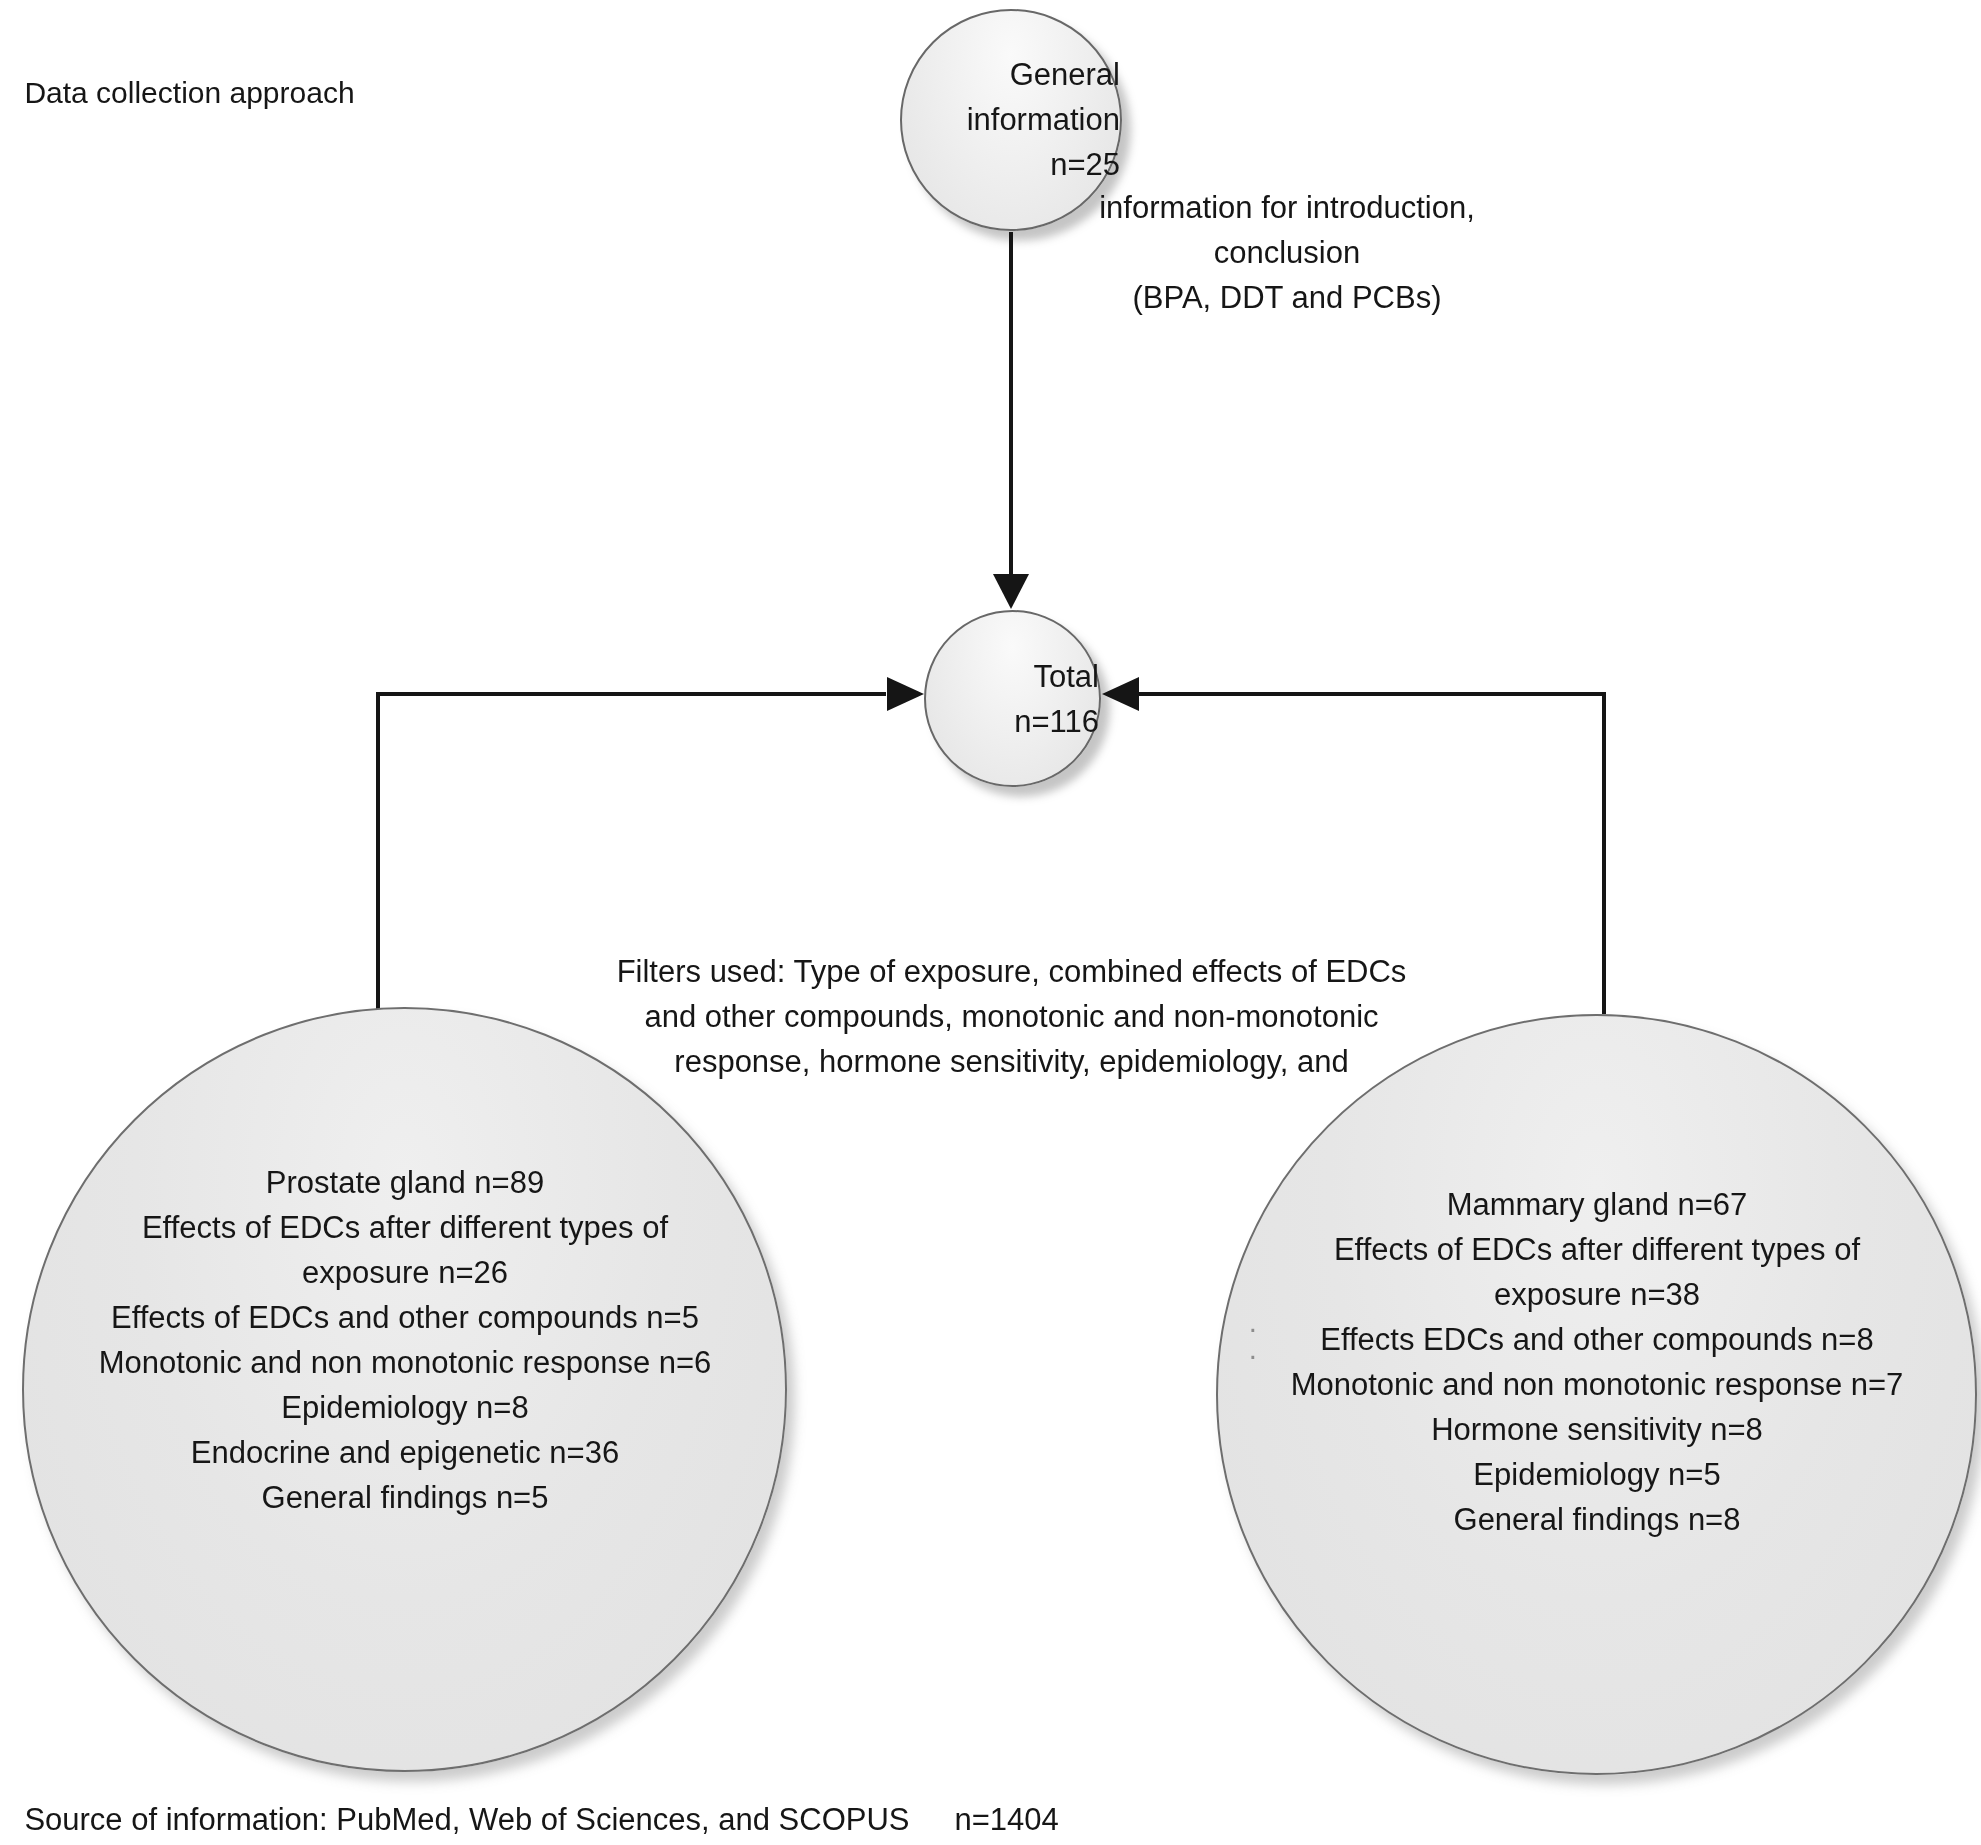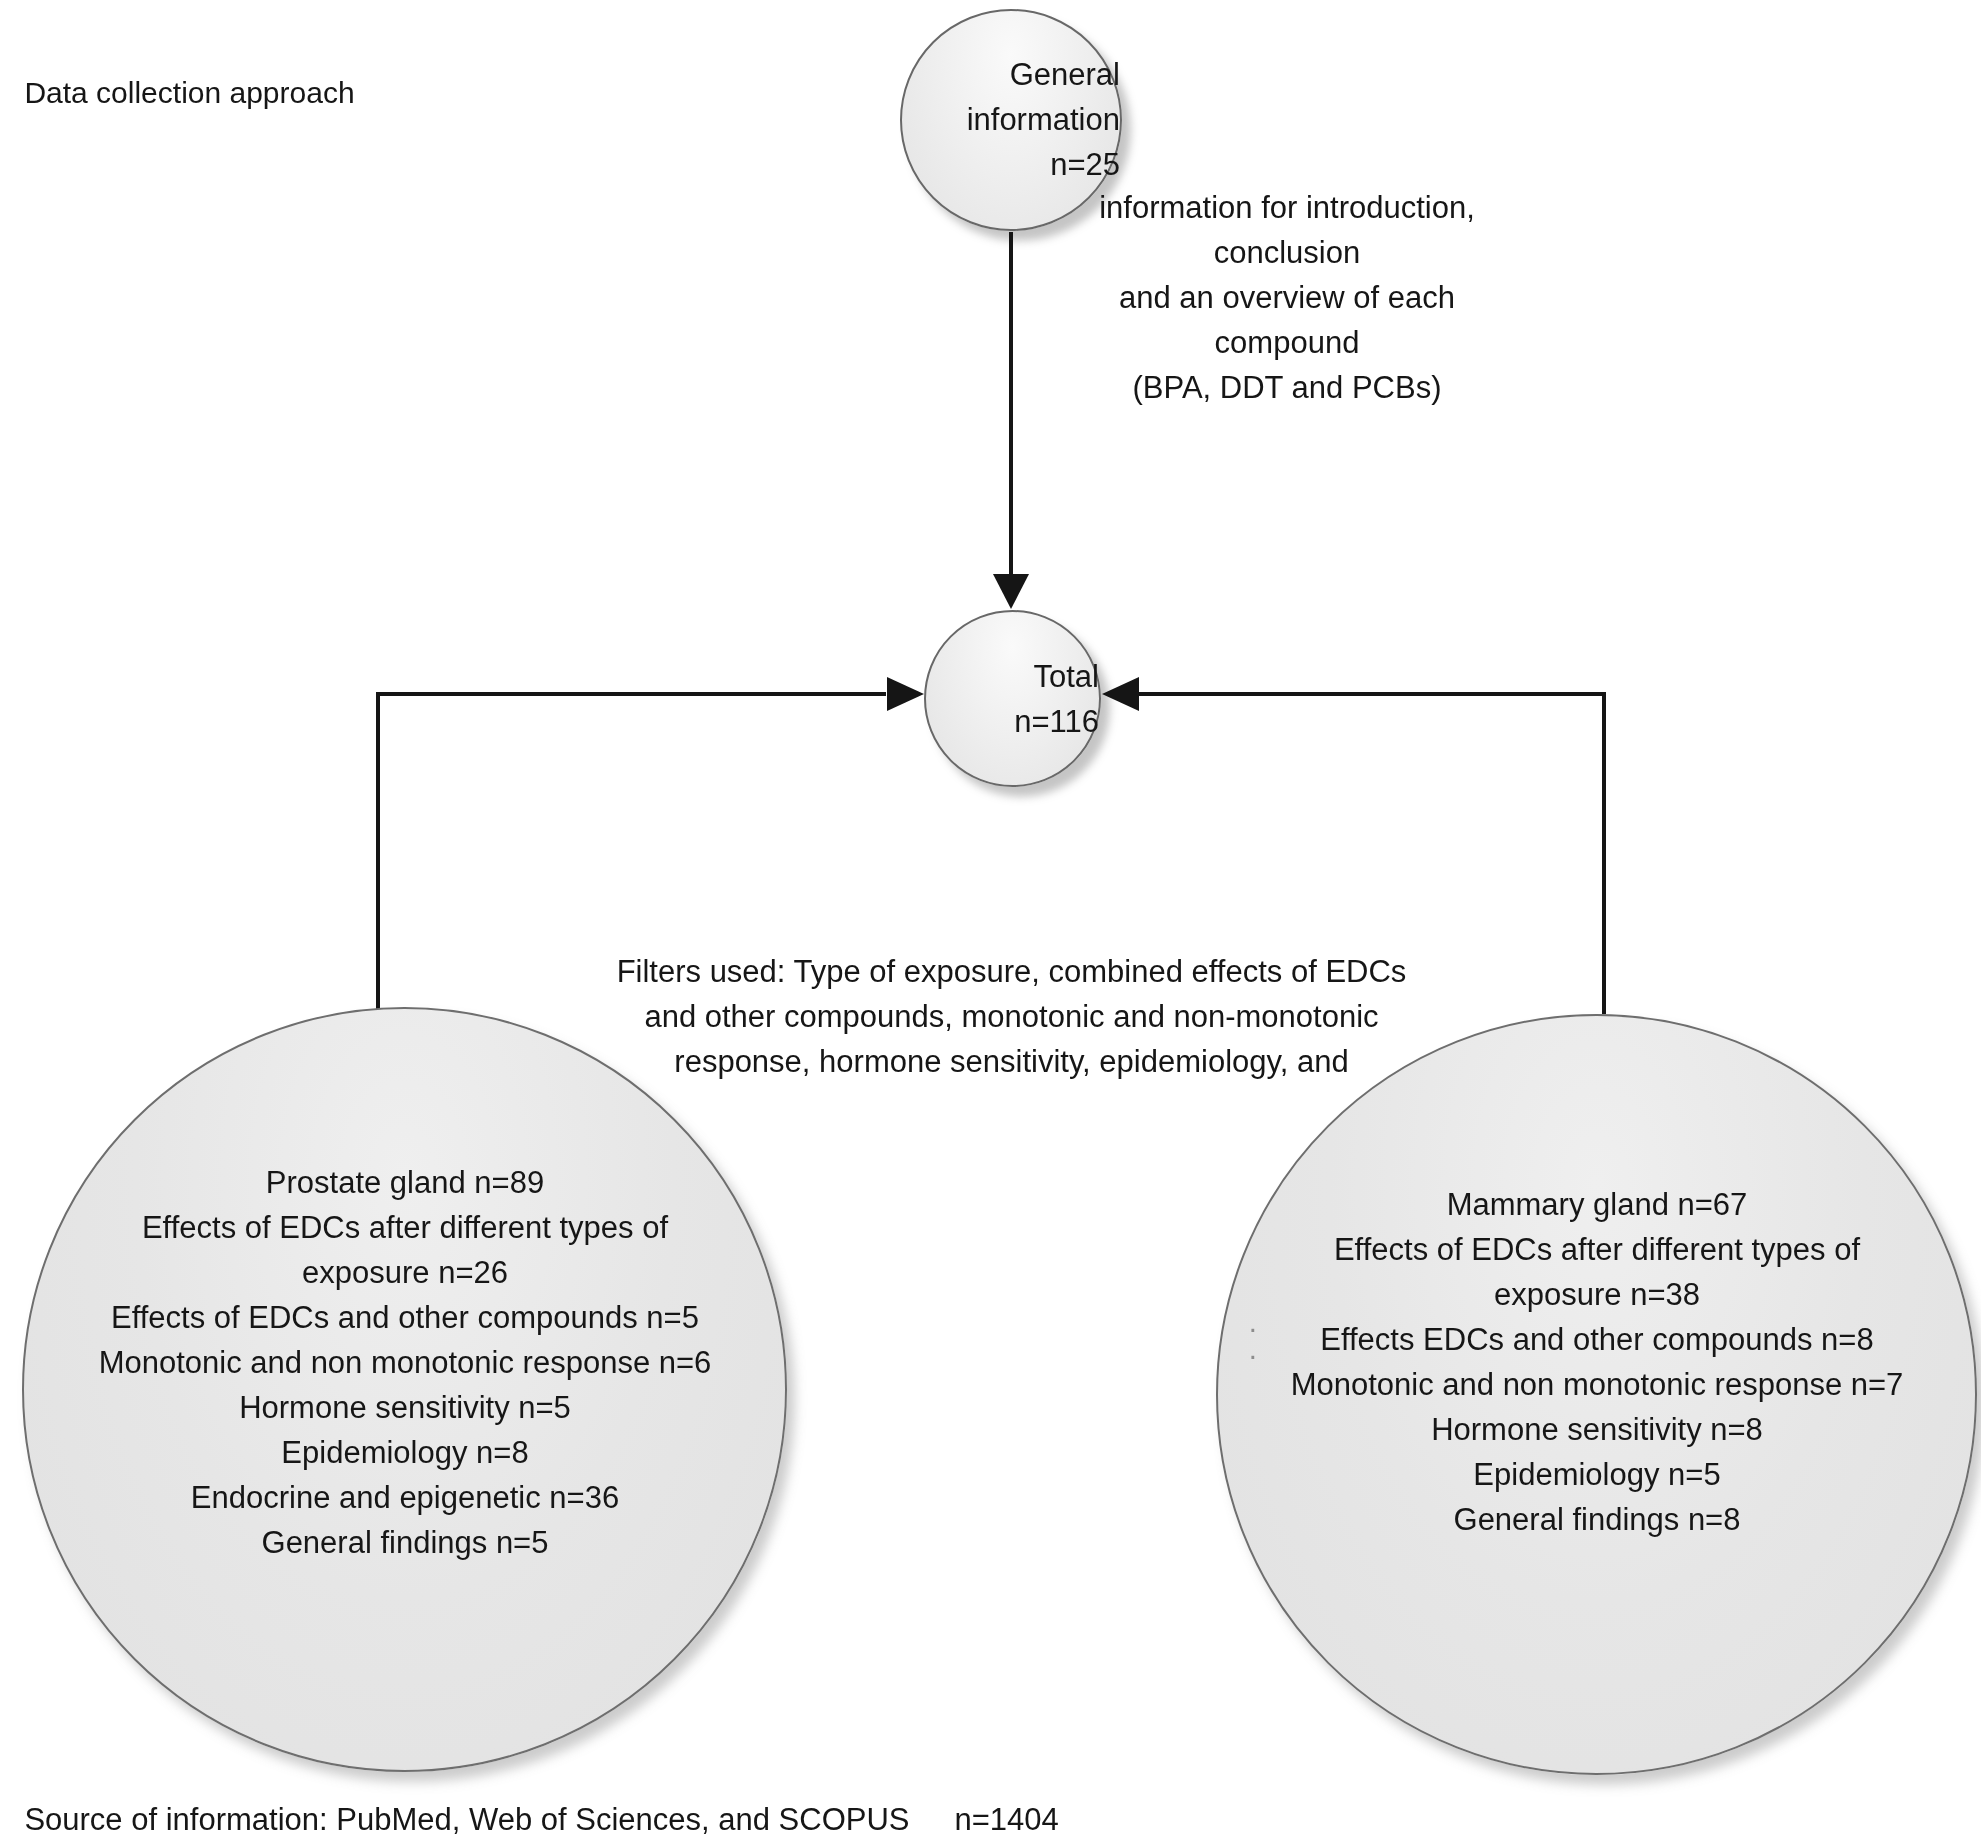--- a/index.html
+++ b/index.html
@@ -43,21 +43,20 @@
 <div class="txt" style="left:24.4px;top:70px;font-size:30px;">Data collection approach</div>
 
 <div class="node" style="left:900px;top:8.8px;width:222px;height:222px;">
   <div class="line">General</div>
   <div class="line">information</div>
   <div class="line">n=25</div>
 </div>
 
 <div class="txt center" style="left:1058px;top:185px;width:458px;">
   <div>information for introduction, conclusion</div>
-  <div>and an overview of each compound</div>
   <div>(BPA, DDT and PCBs)</div>
 </div>
 
 <div class="cline" style="left:1009px;top:232px;width:3.9px;height:343px;"></div>
 <div class="arrowhead ah-down" style="left:993px;top:574px;"></div>
 
 <div class="node" style="left:924px;top:610px;width:177px;height:177px;">
   <div class="line">Total</div>
   <div class="line">n=116</div>
 </div>
@@ -76,21 +75,20 @@
   <div>response, hormone sensitivity, epidemiology, and</div>
 </div>
 
 <div class="node node-large" style="left:22.4px;top:1007px;width:765px;height:765px;"></div>
 <div class="txt center" style="left:44px;top:1160px;width:722px;">
   <div>Prostate gland n=89</div>
   <div>Effects of EDCs after different types of</div>
   <div>exposure n=26</div>
   <div>Effects of EDCs and other compounds n=5</div>
   <div>Monotonic and non monotonic response n=6</div>
-  <div>Hormone sensitivity n=5</div>
   <div>Epidemiology n=8</div>
   <div>Endocrine and epigenetic n=36</div>
   <div>General findings n=5</div>
 </div>
 
 <div class="node node-large" style="left:1216px;top:1014px;width:761px;height:761px;"></div>
 <div class="txt center" style="left:1236px;top:1182px;width:722px;">
   <div>Mammary gland n=67</div>
   <div>Effects of EDCs after different types of</div>
   <div>exposure n=38</div>

